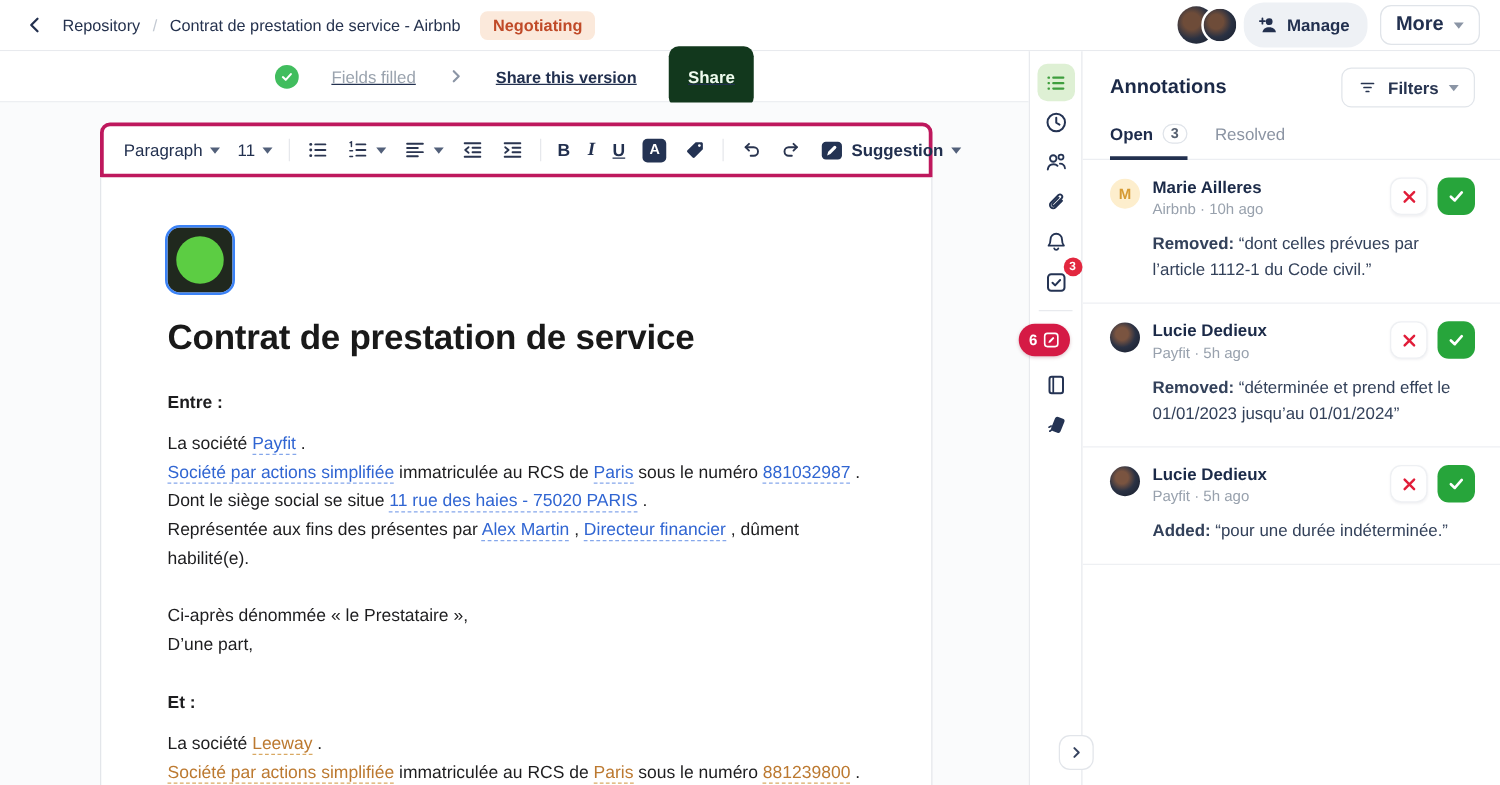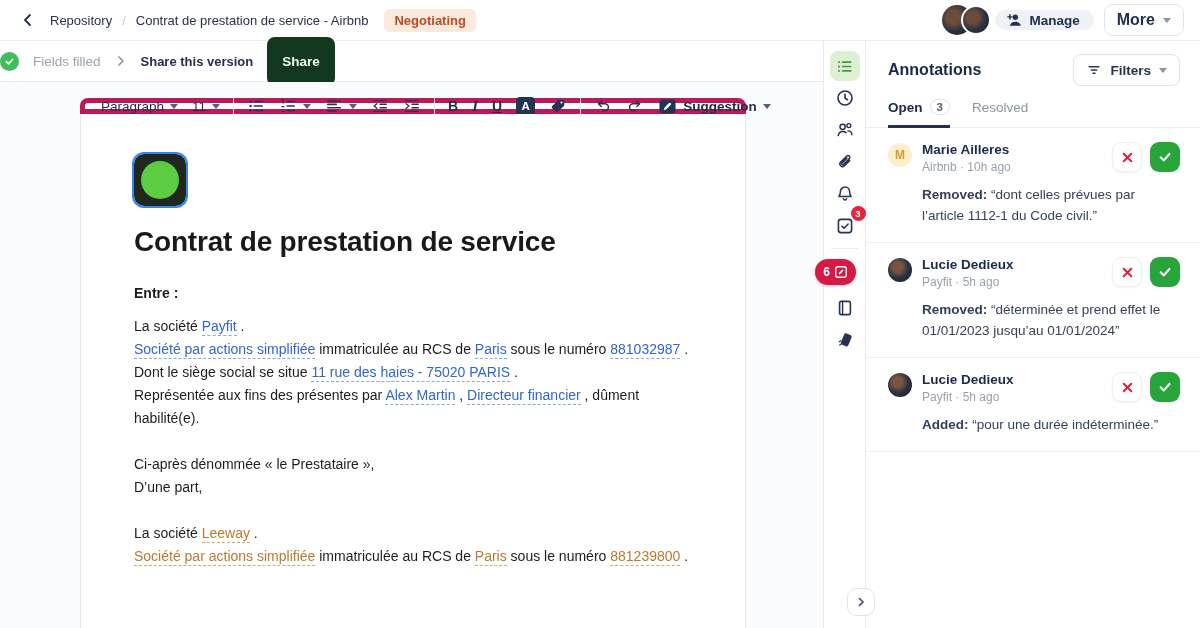--- a/index.html
+++ b/index.html
@@ -9,40 +9,40 @@
 
   
   .topbar { height:41px; border-bottom:1px solid #e8eaee; display:flex; align-items:center; padding:0 16px 0 14px; gap:8px; background:#fff; flex:0 0 auto; }
   .icon-btn { width:28px; height:28px; display:flex; align-items:center; justify-content:center; background:none; border:none; cursor:pointer; }
   .crumb { font-size:13px; color:#25324e; white-space:nowrap; }
   .crumb-sep { color:#c3c9d2; font-size:13px; margin:0 2px; }
   .status-badge { background:#fbe9db; color:#c04a28; font-size:13px; font-weight:600; padding:4px 10px; border-radius:6px; margin-left:8px; white-space:nowrap; }
   .topbar-right { margin-left:auto; display:flex; align-items:center; }
   .avatar { width:30px; height:30px; border-radius:50%; background:radial-gradient(circle at 38% 40%, #6e4c39 0 26%, #2a3142 55%, #161d2c 100%); flex:0 0 auto; }
   .avatar + .avatar { margin-left:-11px; border:2px solid #fff; }
-  .manage-pill { height:20px; border:none; border-radius:16px; background:#eef1f5; display:flex; align-items:center; gap:7px; padding:0 14px 0 10px; margin-left:4px; font-size:13.5px; font-weight:600; color:#22304f; cursor:pointer; }
+  .manage-pill { height:36px; border:none; border-radius:16px; background:#eef1f5; display:flex; align-items:center; gap:7px; padding:0 14px 0 10px; margin-left:4px; font-size:13.5px; font-weight:600; color:#22304f; cursor:pointer; }
   .more-btn { height:32px; background:#fff; border:1px solid #e0e4e9; border-radius:9px; display:flex; align-items:center; gap:8px; padding:0 12px; margin-left:10px; font-size:16px; font-weight:600; color:#22304f; cursor:pointer; }
   .caret { width:0; height:0; border-left:4px solid transparent; border-right:4px solid transparent; border-top:5px solid #8b95a5; display:inline-block; }
   .caret.dark { border-top-color:#52607a; }
 
   
   .main-row { flex:1; display:flex; min-height:0; }
   .left-col { width:823px; flex:0 0 auto; display:flex; flex-direction:column; min-height:0; }
 
-  .share-bar { height:41px; flex:0 0 auto; border-bottom:1px solid #e8eaee; display:flex; align-items:center; gap:14px; background:#fff; }
+  .share-bar { height:41px; flex:0 0 auto; border-bottom:1px solid #e8eaee; display:flex; align-items:center; justify-content:center; gap:26px; background:#fff;text-decoration:underline; }
   .check-circle { width:19px; height:19px; border-radius:50%; background:#41bd5e; display:flex; align-items:center; justify-content:center; }
   .muted { color:#9aa3ae; font-size:13.5px; }
   .share-version { color:#22304f; font-size:13px; font-weight:600; }
   .share-btn { background:#12381d; color:#eefbee; border:none; border-radius:8px; font-size:13.5px; font-weight:600; padding:17px 15px; cursor:pointer; }
 
   .workspace { flex:1; background:#fafbfc; padding:16px 0 0 80px; min-height:0; overflow:hidden; }
   .received-row { display:flex; align-items:center; gap:7px; font-size:13.5px; font-weight:500; color:#22304f; margin-bottom:14px; cursor:pointer; width:max-content; }
 
   .page { width:666px; display:flex; flex-direction:column; height:100%; }
-  .toolbar { height:16px; flex:0 0 auto; background:#fff; border:5px solid #be185d; border-radius:8px 8px 0 0; display:flex; align-items:center; padding:0 10px; gap:2px; font-size:13.5px; color:#22304f; }
+  .toolbar { height:44px; flex:0 0 auto; background:#fff; border:3px solid #be185d; border-radius:8px 8px 0 0; display:flex; align-items:center; padding:0 10px; gap:2px; font-size:13.5px; color:#22304f; }
   .tb-item { display:flex; align-items:center; gap:6px; padding:3px 6px; border-radius:5px; cursor:pointer; background:none; border:none; font-size:13.5px; color:#22304f; font-family:"Liberation Sans",sans-serif; }
   .tb-sep { width:1px; height:18px; background:#e6e8ec; margin:0 5px; flex:0 0 auto; }
   .tb-letter { font-weight:700; font-size:14px; }
   .tb-italic { font-family:"Liberation Serif", serif; font-style:italic; font-weight:600; font-size:15px; }
   .tb-underline { text-decoration:underline; font-weight:600; }
   .tb-abox { width:19px; height:19px; background:#243353; border-radius:4px; color:#fff; font-size:11.5px; font-weight:700; display:flex; align-items:center; justify-content:center; }
   .tb-right { margin-left:auto; display:flex; align-items:flex-start; gap:7px; font-weight:600; }
 
   .page-body { flex:1; background:#fff; border-left:1px solid #e3e6ea; border-right:1px solid #e3e6ea; padding:40px 40px 0 53px; overflow:hidden; }
   .doc-logo { width:52px; height:52px; border-radius:10px; background:#20281e; outline:2px solid #3b82f6; display:flex; align-items:center; justify-content:center; cursor:pointer; }
@@ -266,20 +266,21 @@
             <div>
                 <div class="doc-line doc-head"><span>Entre :</span></div>
                 <div class="doc-line"><span>La société </span><span class="field blue">Payfit</span><span> .</span></div>
                 <div class="doc-line"><span class="field blue">Société par actions simplifiée</span><span> immatriculée au RCS de </span><span class="field blue">Paris</span><span> sous le numéro </span><span class="field blue">881032987</span><span> .</span></div>
                 <div class="doc-line"><span>Dont le siège social se situe </span><span class="field blue">11 rue des haies - 75020 PARIS</span><span> .</span></div>
                 <div class="doc-line"><span>Représentée aux fins des présentes par </span><span class="field blue">Alex Martin</span><span> , </span><span class="field blue">Directeur financier</span><span> , dûment habilité(e).</span></div>
                 <div class="doc-blank"></div>
                 <div class="doc-line"><span>Ci-après dénommée « le Prestataire »,</span></div>
                 <div class="doc-line"><span>D’une part,</span></div>
                 <div class="doc-blank"></div>
+                <div class="doc-line doc-head"><span>Et :</span></div>
                 <div class="doc-line"><span>La société </span><span class="field orange">Leeway</span><span> .</span></div>
                 <div class="doc-line"><span class="field orange">Société par actions simplifiée</span><span> immatriculée au RCS de </span><span class="field orange">Paris</span><span> sous le numéro </span><span class="field orange">881239800</span><span> .</span></div>
               </div>
           </div>
         </div>
       </div>
     </div>
 
     <aside class="rail">
       <button class="rail-item active">

